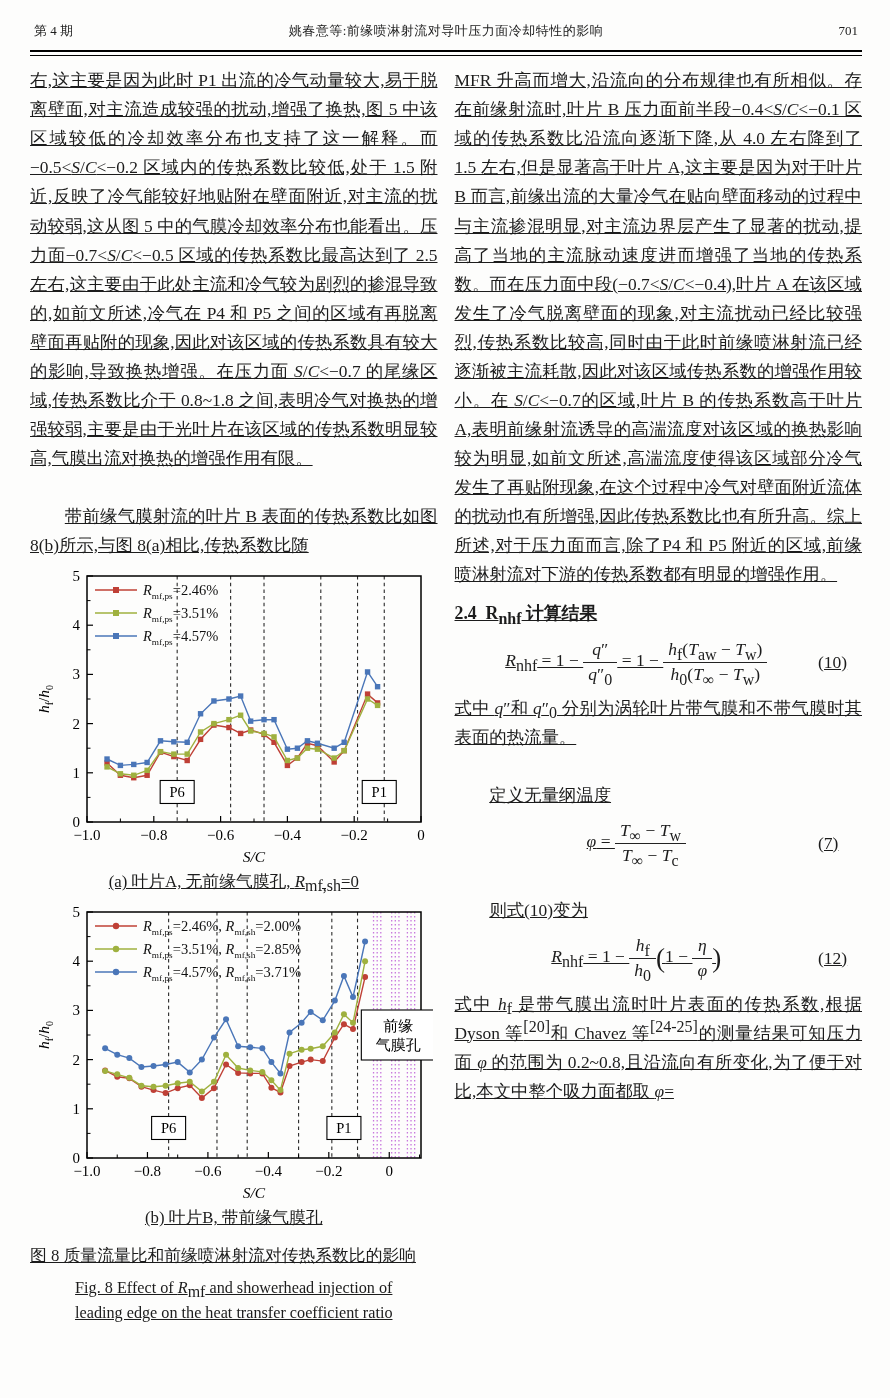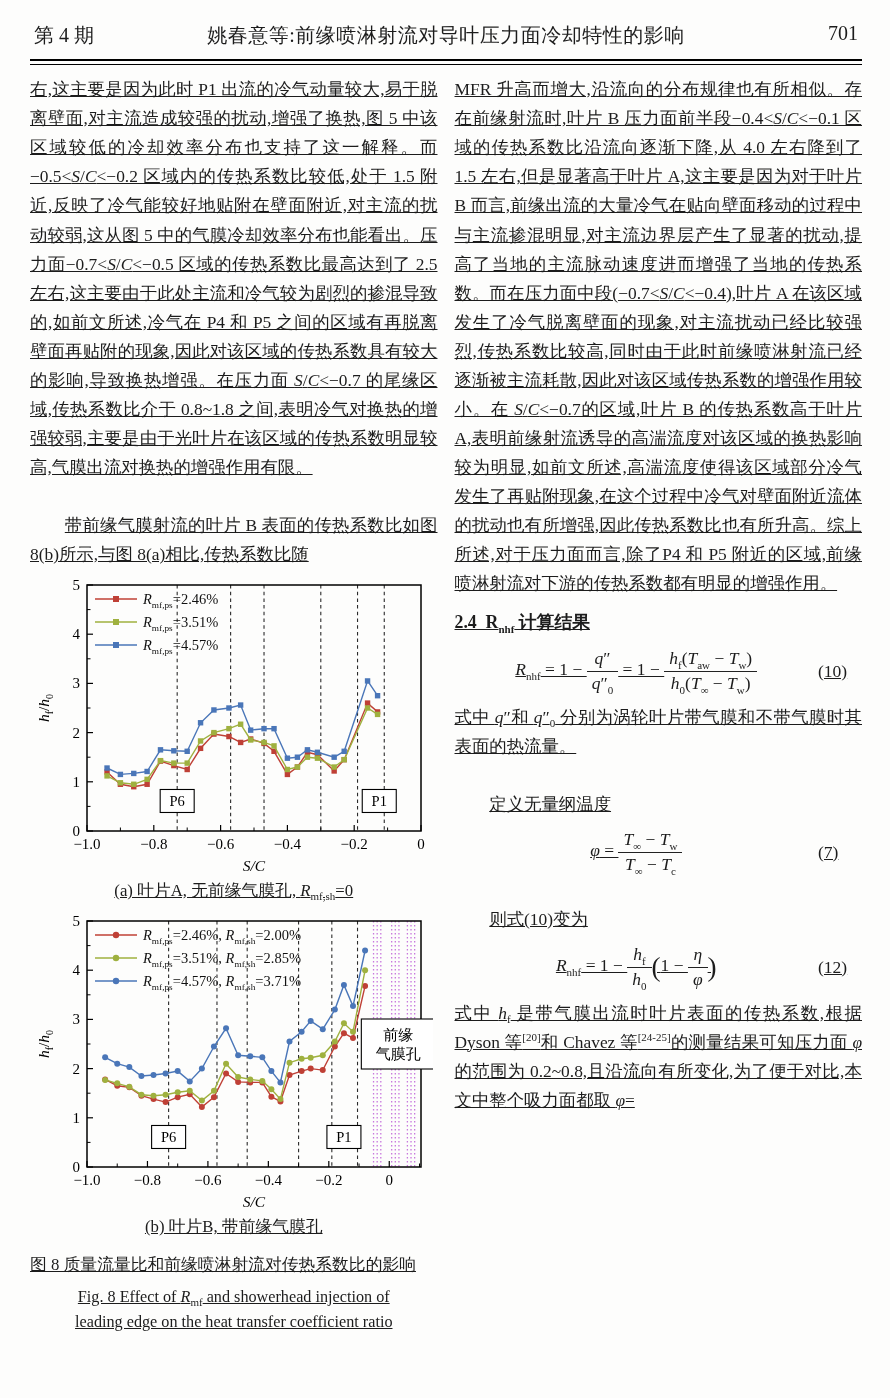--- a/index.html
+++ b/index.html
@@ -1,28 +1,28 @@
 <!DOCTYPE html>
 <html><head>
 <meta charset="utf-8">
 <style>
   html,body{margin:0;padding:0;background:#fdfdfc;}
   body{width:890px;height:1398px;overflow:hidden;font-family:"Liberation Serif","DejaVu Serif",serif;color:#1c1c1c;}
   .page{box-sizing:border-box;width:890px;height:1398px;padding:16px 28px 10px 30px;}
-  .pg-header{display:flex;align-items:flex-start;font-size:20px;padding:6px 4px 8px 4px;}
+  .pg-header{display:flex;align-items:center;font-size:13px;padding:6px 4px 8px 4px;}
   .pg-header .issue{width:130px;}
   .pg-header .rtitle{flex:1;text-align:center;letter-spacing:.5px;}
   .pg-header .pageno{width:130px;text-align:right;}
   .header-rule{border-top:2.6px solid #000;border-bottom:1.2px solid #000;height:3.2px;margin:2px 0 10px 0;}
   .columns{display:flex;gap:17px;text-decoration:underline;}
   .col{width:408px;font-size:17.4px;line-height:1.67;text-align:justify;text-justify:inter-ideograph;}
   .col p{margin:0;}
   .col p.ind{text-indent:2em;margin-top:29px;}
   i{font-family:"Liberation Serif","DejaVu Serif",serif;}
-  sub,sup{font-size:11px;line-height:0;}
+  sub,sup{font-size:16px;line-height:0;}
   h3.sec{font-size:17.8px;margin:10px 0 8px 0;font-weight:bold;}
   .eqrow{display:flex;align-items:center;margin:10px 0 8px 0;font-size:17.5px;}
   .eqbody{flex:1;text-align:center;}
   .eqnum{width:44px;text-align:left;}
   .frac{display:inline-block;vertical-align:middle;text-align:center;line-height:1.25;}
   .frac .num{display:block;padding:0 5px 1px 5px;border-bottom:1.3px solid #222;}
   .frac .den{display:block;padding:1px 5px 0 5px;}
   .bigp{font-size:1.55em;vertical-align:-0.18em;font-weight:400;}
   figure{margin:0;}
   .chartfig{margin:8px 0 2px 0;}

